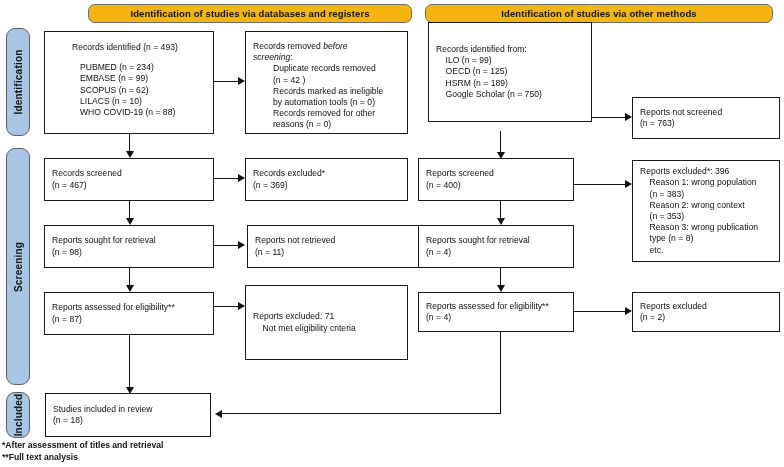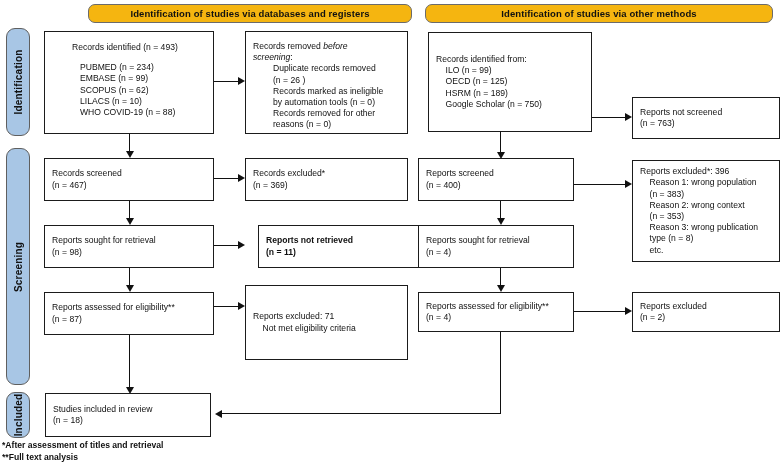--- a/index.html
+++ b/index.html
@@ -124,21 +124,21 @@
     <div style="padding-left:28px;">PUBMED (n = 234)
 EMBASE (n = 99)
 SCOPUS (n = 62)
 LILACS (n = 10)
 WHO COVID-19 (n = 88)</div>
   </div>
 
   <div class="box topalign" style="left:245px; top:31px; width:163px; height:103px;">
     <div style="margin-top:3px;"><span>Records removed </span><span class="ital">before</span><br><span class="ital">screening</span><span>:</span></div>
     <div style="padding-left:20px;">Duplicate records removed
-(n = 26 )
+(n = 42 )
 Records marked as ineligible
 by automation tools (n = 0)
 Records removed for other
 reasons (n = 0)</div>
   </div>
 
   <div class="line hline" style="left:214px; top:81px; width:24px;"></div>
   <div class="arrow arrow-r" style="left:238px; top:77px;"></div>
 
   <div class="line vline" style="left:129px; top:134px; height:18px;"></div>
@@ -152,21 +152,21 @@
 
   <div class="line hline" style="left:214px; top:178px; width:24px;"></div>
   <div class="arrow arrow-r" style="left:238px; top:174px;"></div>
 
   <div class="line vline" style="left:129px; top:201px; height:18px;"></div>
   <div class="arrow arrow-d" style="left:125.5px; top:218px;"></div>
 
   <div class="box" style="left:44px; top:225px; width:170px; height:43px;">Reports sought for retrieval
 (n = 98)</div>
 
-  <div class="box" style="left:258px; top:225px; width:177px; height:43px;font-weight:bold;">Reports not retrieved
+  <div class="box" style="left:247px; top:225px; width:177px; height:43px;">Reports not retrieved
 (n = 11)</div>
 
   <div class="line hline" style="left:214px; top:245px; width:24px;"></div>
   <div class="arrow arrow-r" style="left:238px; top:241px;"></div>
 
   <div class="line vline" style="left:129px; top:268px; height:18px;"></div>
   <div class="arrow arrow-d" style="left:125.5px; top:285px;"></div>
 
   <div class="box" style="left:44px; top:292px; width:170px; height:43px;">Reports assessed for eligibility**
 (n = 87)</div>
@@ -176,21 +176,21 @@
 
   <div class="line hline" style="left:214px; top:306px; width:24px;"></div>
   <div class="arrow arrow-r" style="left:238px; top:302px;"></div>
 
   <div class="line vline" style="left:129px; top:335px; height:53px;"></div>
   <div class="arrow arrow-d" style="left:125.5px; top:387px;"></div>
 
   <div class="box" style="left:45px; top:393px; width:166px; height:44px;">Studies included in review
 (n = 18)</div>
 
-  <div class="box" style="left:428px; top:32px; width:164px; height:100px;">Records identified from:
+  <div class="box" style="left:428px; top:22px; width:164px; height:100px;">Records identified from:
     ILO (n = 99)
     OECD (n = 125)
     HSRM (n = 189)
     Google Scholar (n = 750)</div>
 
   <div class="box" style="left:632px; top:97px; width:148px; height:42px;">Reports not screened
 (n = 763)</div>
 
   <div class="line hline" style="left:592px; top:117px; width:33px;"></div>
   <div class="arrow arrow-r" style="left:625px; top:113px;"></div>

